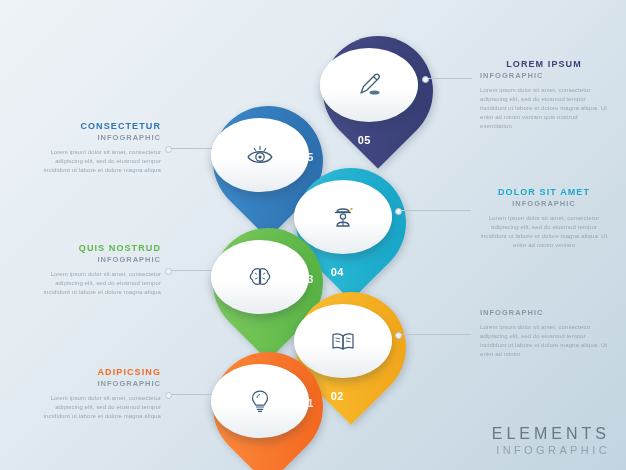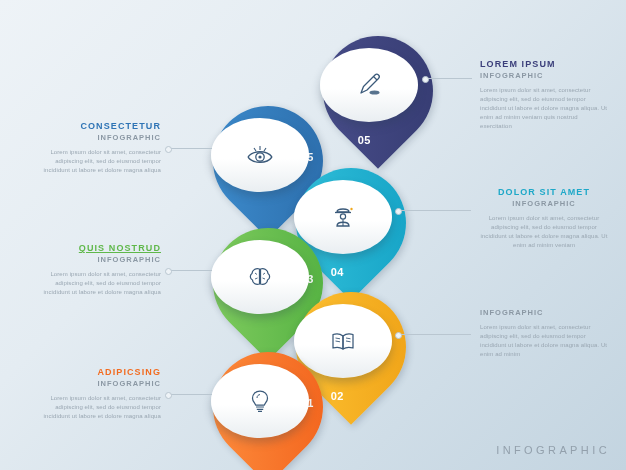--- a/index.html
+++ b/index.html
@@ -75,21 +75,21 @@
   <div class="disc" style="left:320px;top:48px;">
     <svg width="34" height="34" viewBox="0 0 34 34">
       <path d="M9 25 L11.5 18.5 L23 7 C24 6 25.5 6 26.5 7 C27.5 8 27.5 9.5 26.5 10.5 L15 22 Z" fill="none" stroke="#3b5a7a" stroke-width="1.3" stroke-linejoin="round"></path>
       <path d="M21.5 8.5 L25 12" fill="none" stroke="#3b5a7a" stroke-width="1.3"></path>
       <ellipse cx="22.5" cy="24.5" rx="5" ry="2" fill="#3b5a7a" opacity=".85"></ellipse>
     </svg>
   </div>
   <div class="lead" style="left:424px;top:78px;width:48px;"></div>
   <div class="leaddot" style="left:422px;top:76px;"></div>
   <div class="txt right" style="left:480px;top:58px;">
-    <p class="title" style="color:#3b3f7a;">LOREM IPSUM</p>
+    <p class="title" style="color:#3b3f7a;text-align:center;">LOREM IPSUM</p>
     <p class="sub">INFOGRAPHIC</p>
     <p class="body">Lorem ipsum dolor sit amet, consectetur adipiscing elit, sed do eiusmod tempor incididunt ut labore et dolore magna aliqua. Ut enim ad minim veniam quis nostrud exercitation</p>
   </div>
 
   <div class="drop" style="left:213px;top:106px;background:linear-gradient(135deg,#3f8fd0,#2a6aa8);">
     <span class="num" style="left:79px;top:74px;">05</span>
   </div>
   <div class="disc" style="left:211px;top:118px;">
     <svg width="34" height="34" viewBox="0 0 34 34">
       <path d="M5 19 C10 12 24 12 29 19" fill="none" stroke="#3b5a7a" stroke-width="1.3"></path>
@@ -135,21 +135,21 @@
     <svg width="34" height="34" viewBox="0 0 34 34">
       <path d="M16.5 9 C13 8 9 10 9 13.5 C6.5 15 7 19 9.5 20 C9.5 23 12.5 25 16.5 24 Z" fill="none" stroke="#3b5a7a" stroke-width="1.25" stroke-linejoin="round"></path>
       <path d="M17.5 9 C21 8 25 10 25 13.5 C27.5 15 27 19 24.5 20 C24.5 23 21.5 25 17.5 24 Z" fill="none" stroke="#3b5a7a" stroke-width="1.25" stroke-linejoin="round"></path>
       <path d="M17 9 L17 24" stroke="#3b5a7a" stroke-width="1.1"></path>
       <path d="M12 13 L14 14.5 M12 19 L14.5 18 M22 13 L20 14.5 M22 19 L19.5 18" stroke="#3b5a7a" stroke-width=".9" fill="none"></path>
     </svg>
   </div>
   <div class="lead" style="left:168px;top:270px;width:44px;"></div>
   <div class="leaddot" style="left:165px;top:268px;"></div>
   <div class="txt left" style="left:33px;top:242px;">
-    <p class="title" style="color:#5fb84a;text-decoration:underline;">QUIS NOSTRUD</p>
+    <p class="title" style="color:#5fb84a;">QUIS NOSTRUD</p>
     <p class="sub">INFOGRAPHIC</p>
     <p class="body">Lorem ipsum dolor sit amet, consectetur adipiscing elit, sed do eiusmod tempor incididunt ut labore et dolore magna aliqua</p>
   </div>
 
   <div class="drop" style="left:296px;top:292px;background:linear-gradient(135deg,#ffc535,#eea015);">
     <span class="num" style="left:4px;top:74px;">02</span>
   </div>
   <div class="disc" style="left:294px;top:304px;">
     <svg width="34" height="34" viewBox="0 0 34 34">
       <path d="M17 12 C14 9.5 10 9.5 7 10.5 L7 24 C10 23 14 23 17 25 Z" fill="none" stroke="#3b5a7a" stroke-width="1.25" stroke-linejoin="round"></path>
@@ -176,16 +176,17 @@
   </div>
   <div class="lead" style="left:168px;top:394px;width:44px;"></div>
   <div class="leaddot" style="left:165px;top:392px;"></div>
   <div class="txt left" style="left:33px;top:366px;">
     <p class="title" style="color:#f26c21;">ADIPICSING</p>
     <p class="sub">INFOGRAPHIC</p>
     <p class="body">Lorem ipsum dolor sit amet, consectetur adipiscing elit, sed do eiusmod tempor incididunt ut labore et dolore magna aliqua</p>
   </div>
 
   <div class="brand">
+    <div class="b1">ELEMENTS</div>
     <div class="b2">INFOGRAPHIC</div>
   </div>
 
 </div>
 
 </body></html>

